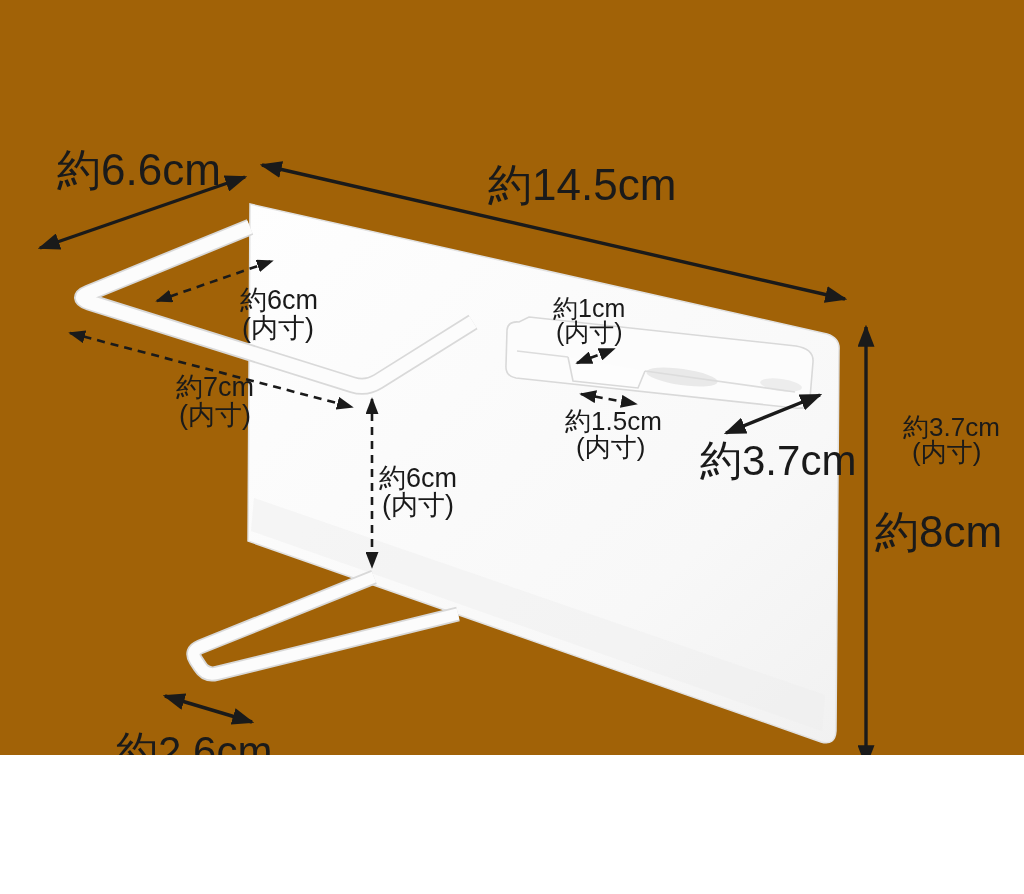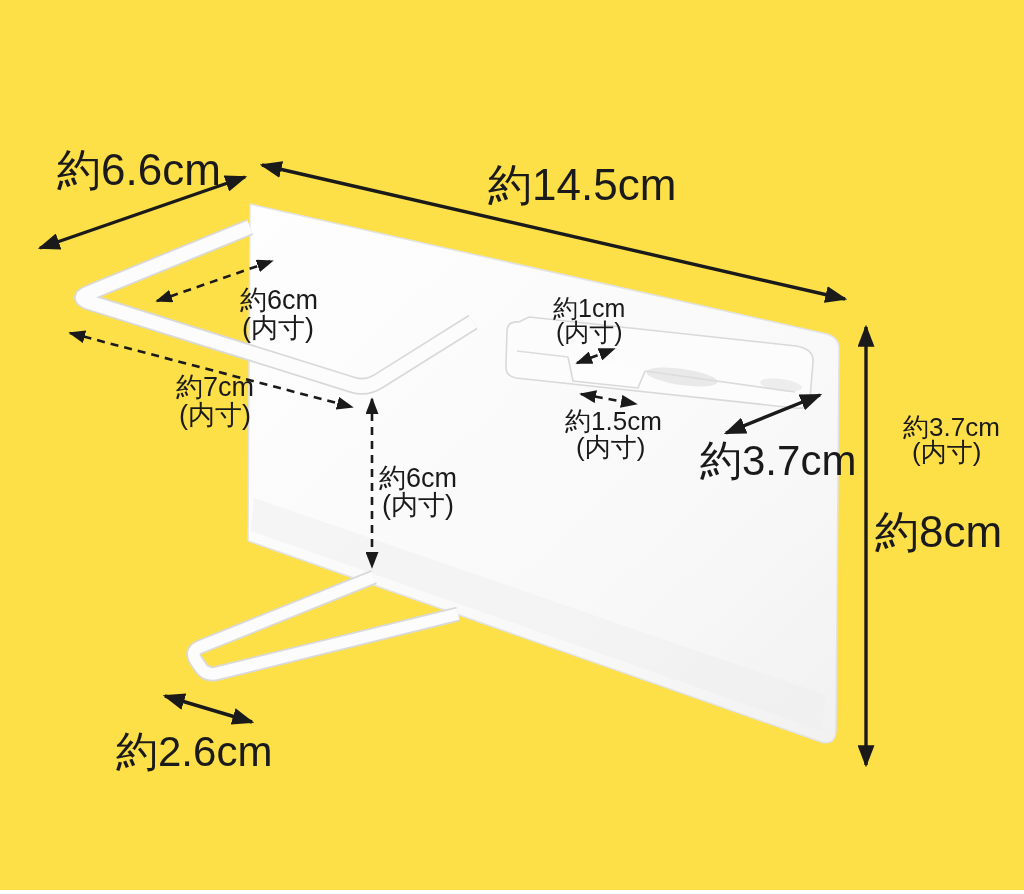--- a/index.html
+++ b/index.html
@@ -1,16 +1,16 @@
 <!DOCTYPE html>
 <html><head>
 <meta charset="utf-8">
 <style>
   html,body{margin:0;padding:0;background:#ffffff;}
-  .stage{width:1024px;height:890px;position:relative;background:#fde047;overflow:hidden;}
+  .stage{width:1024px;height:755px;position:relative;background:#a16207;overflow:hidden;}
   svg{display:block;font-family:"Liberation Sans","DejaVu Sans",sans-serif;}
   .dim{stroke:#1a1a1a;stroke-width:3.4;fill:none;}
   .dimd{stroke:#1a1a1a;stroke-width:2.6;fill:none;stroke-dasharray:8 6;}
   .lbl{fill:#1a1a1a;}
   .t-big{font-size:44px;}
   .t-big2{font-size:42px;}
   .t-sm{font-size:27px;}
   .t-sm2{font-size:25px;}
   .t-sm3{font-size:26px;}
   .bar-out{stroke:#d9d9d9;fill:none;stroke-linejoin:round;stroke-linecap:butt;}

